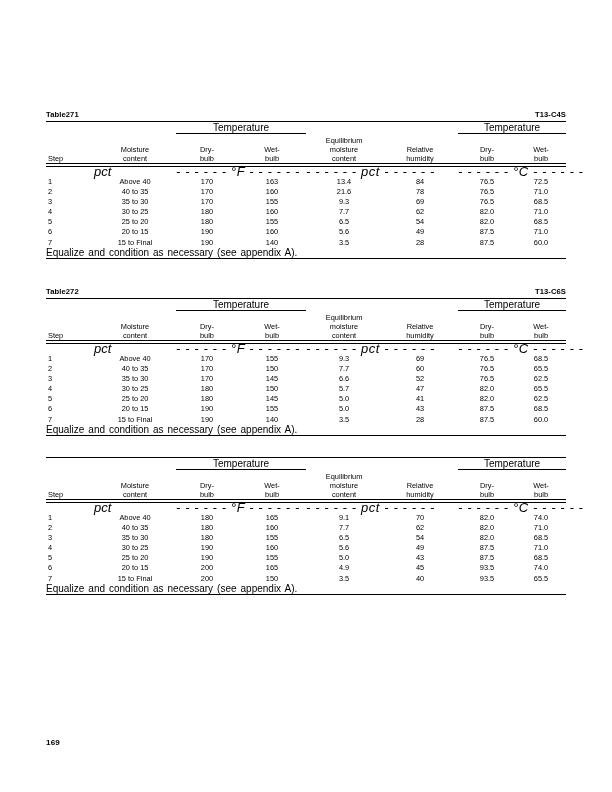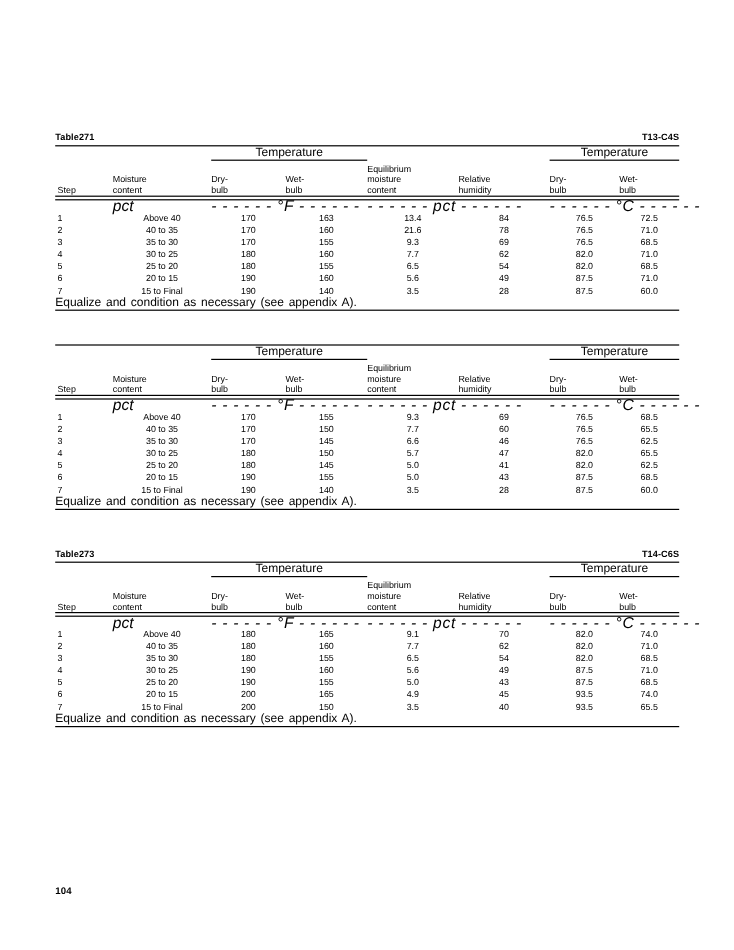--- a/index.html
+++ b/index.html
@@ -78,20 +78,21 @@
   col.c-db2    { width: 58px; }
   col.c-wb2    { width: 50px; }
 
   .hdr-group {
     text-align: center;
     font-weight: bold;
     font-size: 10px;
     padding-bottom: 1px;
   }
   .hdr-cell {
+    text-align: center;
     font-weight: bold;
     font-size: 7.4px;
     line-height: 9.2px;
     padding-bottom: 1px;
   }
   .hdr-cell.left-step {
     text-align: left;
     padding-left: 2px;
     margin-left: 10px;
   }
@@ -274,144 +275,23 @@
             <td>60.0</td>
           </tr>
           <tr class="note-row">
             <td colspan="8">Equalize and condition as necessary (see appendix A).</td>
           </tr>
         </tbody>
       </table>
       <div class="rule-thick"></div>
     </div>
   <div class="table-block" id="table-block-1">
-      <div class="rule-thick"></div>
-      <table class="data">
-        <colgroup>
-          <col class="c-step">
-          <col class="c-mc">
-          <col class="c-db1">
-          <col class="c-wb1">
-          <col class="c-emc">
-          <col class="c-rh">
-          <col class="c-db2">
-          <col class="c-wb2">
-        </colgroup>
-        <thead>
-          <tr>
-            <td colspan="2"></td>
-            <td class="hdr-group" colspan="2">Temperature<div class="group-rule" style="width: 100%;"></div></td>
-            <td colspan="2"></td>
-            <td class="hdr-group" colspan="2">Temperature<div class="group-rule" style="width: 100%;"></div></td>
-          </tr>
-          <tr>
-            <td class="hdr-cell left-step">Step</td>
-            <td class="hdr-cell"><span>Moisture</span><br><span>content</span></td>
-            <td class="hdr-cell"><span>Dry-</span><br><span>bulb</span></td>
-            <td class="hdr-cell"><span>Wet-</span><br><span>bulb</span></td>
-            <td class="hdr-cell"><span>Equilibrium</span><br><span>moisture</span><br><span>content</span></td>
-            <td class="hdr-cell"><span>Relative</span><br><span>humidity</span></td>
-            <td class="hdr-cell"><span>Dry-</span><br><span>bulb</span></td>
-            <td class="hdr-cell"><span>Wet-</span><br><span>bulb</span></td>
-          </tr>
-        </thead>
-        <tbody>
-          <tr class="hdr-inner-rule">
-            <td colspan="8">
-              <div class="rule-double"></div>
-            </td>
-          </tr>
-          <tr class="units-row">
-            <td></td>
-            <td>pct</td>
-            <td class="units-dash" colspan="2"><span>- - - - - -  </span><span style="font-style: italic;">°F</span><span> - - - - - -</span></td>
-            <td class="units-dash" colspan="2"><span>- - - - - -  </span><span style="font-style: italic;">pct</span><span> - - - - - -</span></td>
-            <td class="units-dash" colspan="2"><span>- - - - - -  </span><span style="font-style: italic;">°C</span><span> - - - - - -</span></td>
-          </tr>
-          <tr class="body-row">
-            <td class="step">1</td>
-            <td>Above 40</td>
-            <td>170</td>
-            <td>155</td>
-            <td>9.3</td>
-            <td>69</td>
-            <td>76.5</td>
-            <td>68.5</td>
-          </tr>
-          <tr class="body-row">
-            <td class="step">2</td>
-            <td>40 to 35</td>
-            <td>170</td>
-            <td>150</td>
-            <td>7.7</td>
-            <td>60</td>
-            <td>76.5</td>
-            <td>65.5</td>
-          </tr>
-          <tr class="body-row">
-            <td class="step">3</td>
-            <td>35 to 30</td>
-            <td>170</td>
-            <td>145</td>
-            <td>6.6</td>
-            <td>46</td>
-            <td>76.5</td>
-            <td>62.5</td>
-          </tr>
-          <tr class="body-row">
-            <td class="step">4</td>
-            <td>30 to 25</td>
-            <td>180</td>
-            <td>150</td>
-            <td>5.7</td>
-            <td>47</td>
-            <td>82.0</td>
-            <td>65.5</td>
-          </tr>
-          <tr class="body-row">
-            <td class="step">5</td>
-            <td>25 to 20</td>
-            <td>180</td>
-            <td>145</td>
-            <td>5.0</td>
-            <td>41</td>
-            <td>82.0</td>
-            <td>62.5</td>
-          </tr>
-          <tr class="body-row">
-            <td class="step">6</td>
-            <td>20 to 15</td>
-            <td>190</td>
-            <td>155</td>
-            <td>5.0</td>
-            <td>43</td>
-            <td>87.5</td>
-            <td>68.5</td>
-          </tr>
-          <tr class="body-row">
-            <td class="step">7</td>
-            <td>15 to Final</td>
-            <td>190</td>
-            <td>140</td>
-            <td>3.5</td>
-            <td>28</td>
-            <td>87.5</td>
-            <td>60.0</td>
-          </tr>
-          <tr class="note-row">
-            <td colspan="8">Equalize and condition as necessary (see appendix A).</td>
-          </tr>
-        </tbody>
-      </table>
-      <div class="rule-thick"></div>
-    </div>
-  <div class="table-block" id="table-block-2">
       <div class="caption-row">
-        <div class="caption-left">Table273</div>
-        <div class="caption-right">T14-C6S</div>
+        <div class="caption-left">Table272</div>
+        <div class="caption-right">T13-C6S</div>
       </div>
       <div class="rule-thick"></div>
       <table class="data">
         <colgroup>
           <col class="c-step">
           <col class="c-mc">
           <col class="c-db1">
           <col class="c-wb1">
           <col class="c-emc">
           <col class="c-rh">
@@ -445,20 +325,141 @@
           <tr class="units-row">
             <td></td>
             <td>pct</td>
             <td class="units-dash" colspan="2"><span>- - - - - -  </span><span style="font-style: italic;">°F</span><span> - - - - - -</span></td>
             <td class="units-dash" colspan="2"><span>- - - - - -  </span><span style="font-style: italic;">pct</span><span> - - - - - -</span></td>
             <td class="units-dash" colspan="2"><span>- - - - - -  </span><span style="font-style: italic;">°C</span><span> - - - - - -</span></td>
           </tr>
           <tr class="body-row">
             <td class="step">1</td>
             <td>Above 40</td>
+            <td>170</td>
+            <td>155</td>
+            <td>9.3</td>
+            <td>69</td>
+            <td>76.5</td>
+            <td>68.5</td>
+          </tr>
+          <tr class="body-row">
+            <td class="step">2</td>
+            <td>40 to 35</td>
+            <td>170</td>
+            <td>150</td>
+            <td>7.7</td>
+            <td>60</td>
+            <td>76.5</td>
+            <td>65.5</td>
+          </tr>
+          <tr class="body-row">
+            <td class="step">3</td>
+            <td>35 to 30</td>
+            <td>170</td>
+            <td>145</td>
+            <td>6.6</td>
+            <td>52</td>
+            <td>76.5</td>
+            <td>62.5</td>
+          </tr>
+          <tr class="body-row">
+            <td class="step">4</td>
+            <td>30 to 25</td>
+            <td>180</td>
+            <td>150</td>
+            <td>5.7</td>
+            <td>47</td>
+            <td>82.0</td>
+            <td>65.5</td>
+          </tr>
+          <tr class="body-row">
+            <td class="step">5</td>
+            <td>25 to 20</td>
+            <td>180</td>
+            <td>145</td>
+            <td>5.0</td>
+            <td>41</td>
+            <td>82.0</td>
+            <td>62.5</td>
+          </tr>
+          <tr class="body-row">
+            <td class="step">6</td>
+            <td>20 to 15</td>
+            <td>190</td>
+            <td>155</td>
+            <td>5.0</td>
+            <td>43</td>
+            <td>87.5</td>
+            <td>68.5</td>
+          </tr>
+          <tr class="body-row">
+            <td class="step">7</td>
+            <td>15 to Final</td>
+            <td>190</td>
+            <td>140</td>
+            <td>3.5</td>
+            <td>28</td>
+            <td>87.5</td>
+            <td>60.0</td>
+          </tr>
+          <tr class="note-row">
+            <td colspan="8">Equalize and condition as necessary (see appendix A).</td>
+          </tr>
+        </tbody>
+      </table>
+      <div class="rule-thick"></div>
+    </div>
+  <div class="table-block" id="table-block-2">
+      <div class="rule-thick"></div>
+      <table class="data">
+        <colgroup>
+          <col class="c-step">
+          <col class="c-mc">
+          <col class="c-db1">
+          <col class="c-wb1">
+          <col class="c-emc">
+          <col class="c-rh">
+          <col class="c-db2">
+          <col class="c-wb2">
+        </colgroup>
+        <thead>
+          <tr>
+            <td colspan="2"></td>
+            <td class="hdr-group" colspan="2">Temperature<div class="group-rule" style="width: 100%;"></div></td>
+            <td colspan="2"></td>
+            <td class="hdr-group" colspan="2">Temperature<div class="group-rule" style="width: 100%;"></div></td>
+          </tr>
+          <tr>
+            <td class="hdr-cell left-step">Step</td>
+            <td class="hdr-cell"><span>Moisture</span><br><span>content</span></td>
+            <td class="hdr-cell"><span>Dry-</span><br><span>bulb</span></td>
+            <td class="hdr-cell"><span>Wet-</span><br><span>bulb</span></td>
+            <td class="hdr-cell"><span>Equilibrium</span><br><span>moisture</span><br><span>content</span></td>
+            <td class="hdr-cell"><span>Relative</span><br><span>humidity</span></td>
+            <td class="hdr-cell"><span>Dry-</span><br><span>bulb</span></td>
+            <td class="hdr-cell"><span>Wet-</span><br><span>bulb</span></td>
+          </tr>
+        </thead>
+        <tbody>
+          <tr class="hdr-inner-rule">
+            <td colspan="8">
+              <div class="rule-double"></div>
+            </td>
+          </tr>
+          <tr class="units-row">
+            <td></td>
+            <td>pct</td>
+            <td class="units-dash" colspan="2"><span>- - - - - -  </span><span style="font-style: italic;">°F</span><span> - - - - - -</span></td>
+            <td class="units-dash" colspan="2"><span>- - - - - -  </span><span style="font-style: italic;">pct</span><span> - - - - - -</span></td>
+            <td class="units-dash" colspan="2"><span>- - - - - -  </span><span style="font-style: italic;">°C</span><span> - - - - - -</span></td>
+          </tr>
+          <tr class="body-row">
+            <td class="step">1</td>
+            <td>Above 40</td>
             <td>180</td>
             <td>165</td>
             <td>9.1</td>
             <td>70</td>
             <td>82.0</td>
             <td>74.0</td>
           </tr>
           <tr class="body-row">
             <td class="step">2</td>
             <td>40 to 35</td>
@@ -520,14 +521,14 @@
             <td>65.5</td>
           </tr>
           <tr class="note-row">
             <td colspan="8">Equalize and condition as necessary (see appendix A).</td>
           </tr>
         </tbody>
       </table>
       <div class="rule-thick"></div>
     </div>
 
-  <div class="page-number">104</div>
+  <div class="page-number">169</div>
 </div>
 
 </body></html>

